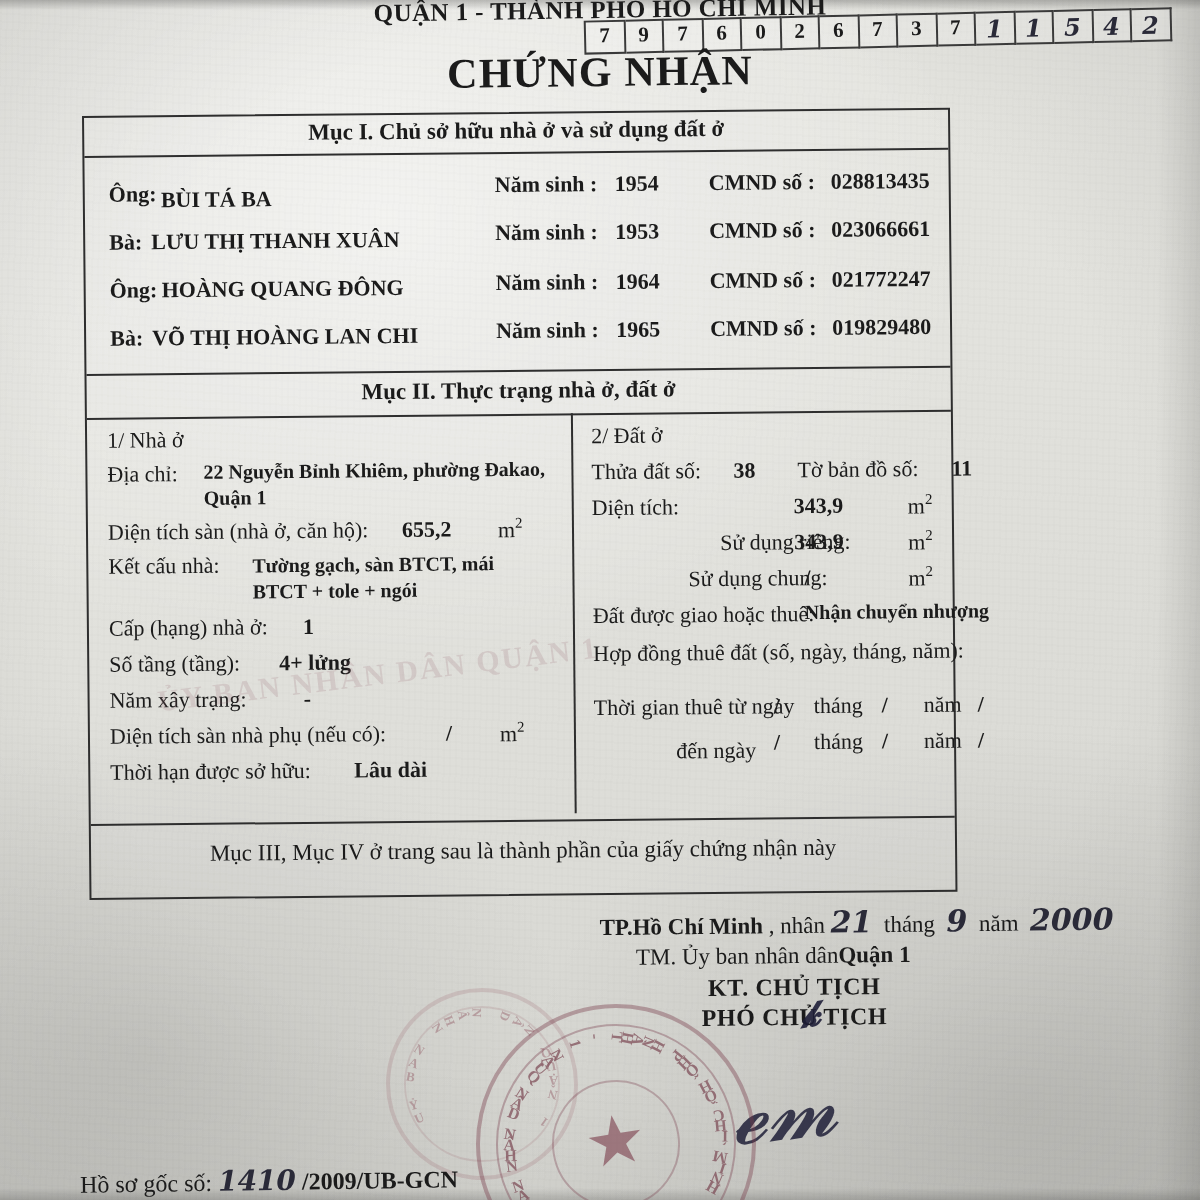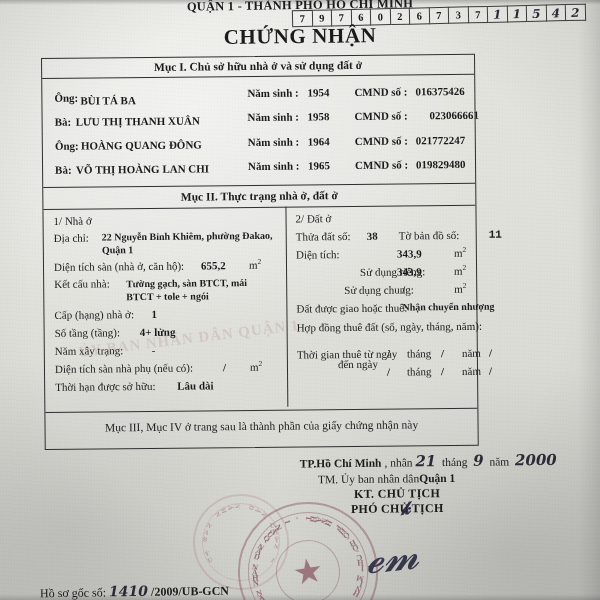--- a/index.html
+++ b/index.html
@@ -197,28 +197,28 @@
 <div id="frame">
 
   <div class="band-title" style="top:3px;">Mục I. Chủ sở hữu nhà ở và sử dụng đất ở</div>
   <div class="rowline" style="top:19px;"></div>
 
   <div class="t b" style="left:12px;top:33px;">Ông:</div>
   <div class="t b" style="left:38px;top:36px;">BÙI TÁ BA</div>
   <div class="t b" style="left:205px;top:30px;">Năm sinh :</div>
   <div class="t b" style="left:265px;top:30px;">1954</div>
   <div class="t b" style="left:312px;top:30px;">CMND số :</div>
-  <div class="t b" style="left:373px;top:30px;">016375426</div>
+  <div class="t b" style="left:373px;top:30px;">028813435</div>
 
   <div class="t b" style="left:12px;top:57px;">Bà:</div>
   <div class="t b" style="left:33px;top:57px;">LƯU THỊ THANH XUÂN</div>
   <div class="t b" style="left:205px;top:54px;">Năm sinh :</div>
-  <div class="t b" style="left:265px;top:54px;">1958</div>
+  <div class="t b" style="left:265px;top:54px;">1953</div>
   <div class="t b" style="left:312px;top:54px;">CMND số :</div>
-  <div class="t b" style="left:387px;top:54px;">023066661</div>
+  <div class="t b" style="left:373px;top:54px;">023066661</div>
 
   <div class="t b" style="left:12px;top:81px;">Ông:</div>
   <div class="t b" style="left:38px;top:81px;">HOÀNG QUANG ĐÔNG</div>
   <div class="t b" style="left:205px;top:79px;">Năm sinh :</div>
   <div class="t b" style="left:265px;top:79px;">1964</div>
   <div class="t b" style="left:312px;top:79px;">CMND số :</div>
   <div class="t b" style="left:373px;top:79px;">021772247</div>
 
   <div class="t b" style="left:12px;top:105px;">Bà:</div>
   <div class="t b" style="left:33px;top:105px;">VÕ THỊ HOÀNG LAN CHI</div>
@@ -260,21 +260,21 @@
   <div class="t" style="left:205px;top:302px;"><span>m</span><span class="sup">2</span></div>
 
   <div class="t" style="left:10px;top:322px;text-align:center;">Thời hạn được sở hữu:</div>
   <div class="t b" style="left:132px;top:322px;">Lâu dài</div>
 
   <div class="t" style="left:252px;top:156px;">2/ Đất ở</div>
 
   <div class="t" style="left:252px;top:174px;">Thửa đất số:</div>
   <div class="t b" style="left:323px;top:174px;">38</div>
   <div class="t" style="left:355px;top:174px;">Tờ bản đồ số:</div>
-  <div class="t b" style="left:445px;top:174px;font-family:Liberation Mono, monospace;">11</div>
+  <div class="t b" style="left:432px;top:174px;">11</div>
 
   <div class="t" style="left:252px;top:192px;">Diện tích:</div>
   <div class="t b" style="left:353px;top:192px;">343,9</div>
   <div class="t" style="left:410px;top:190px;"><span>m</span><span class="sup">2</span></div>
 
   <div class="t" style="left:316px;top:210px;">Sử dụng riêng:</div>
   <div class="t b" style="left:353px;top:210px;">343,9</div>
   <div class="t" style="left:410px;top:208px;"><span>m</span><span class="sup">2</span></div>
 
   <div class="t" style="left:300px;top:228px;">Sử dụng chung:</div>
@@ -286,21 +286,21 @@
 
   <div class="t" style="left:252px;top:265px;">Hợp đồng thuê đất (số, ngày, tháng, năm):</div>
 
   <div class="t" style="left:252px;top:292px;">Thời gian thuê từ ngày</div>
   <div class="t b" style="left:342px;top:292px;">/</div>
   <div class="t" style="left:362px;top:292px;">tháng</div>
   <div class="t b" style="left:396px;top:292px;">/</div>
   <div class="t" style="left:417px;top:292px;">năm</div>
   <div class="t b" style="left:444px;top:292px;">/</div>
 
-  <div class="t" style="left:293px;top:302px;">đến ngày</div>
+  <div class="t" style="left:293px;top:314px;">đến ngày</div>
   <div class="t b" style="left:342px;top:310px;">/</div>
   <div class="t" style="left:362px;top:310px;">tháng</div>
   <div class="t b" style="left:396px;top:310px;">/</div>
   <div class="t" style="left:417px;top:310px;">năm</div>
   <div class="t b" style="left:444px;top:310px;">/</div>
 
   <div class="rowline" style="top:353px;"></div>
   <div class="sec34" style="top:363px;">Mục III, Mục IV ở trang sau là thành phần của giấy chứng nhận này</div>
 </div>
 

